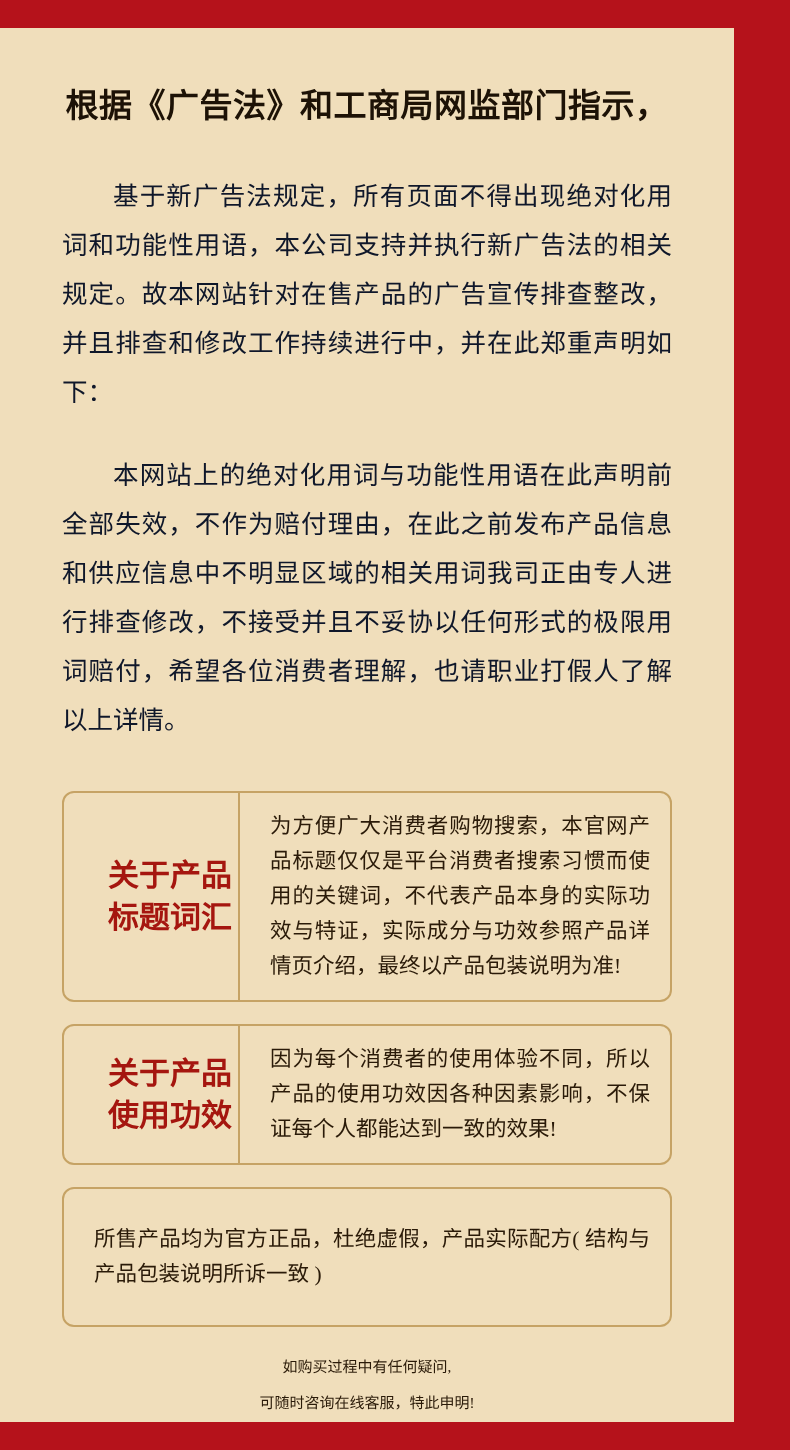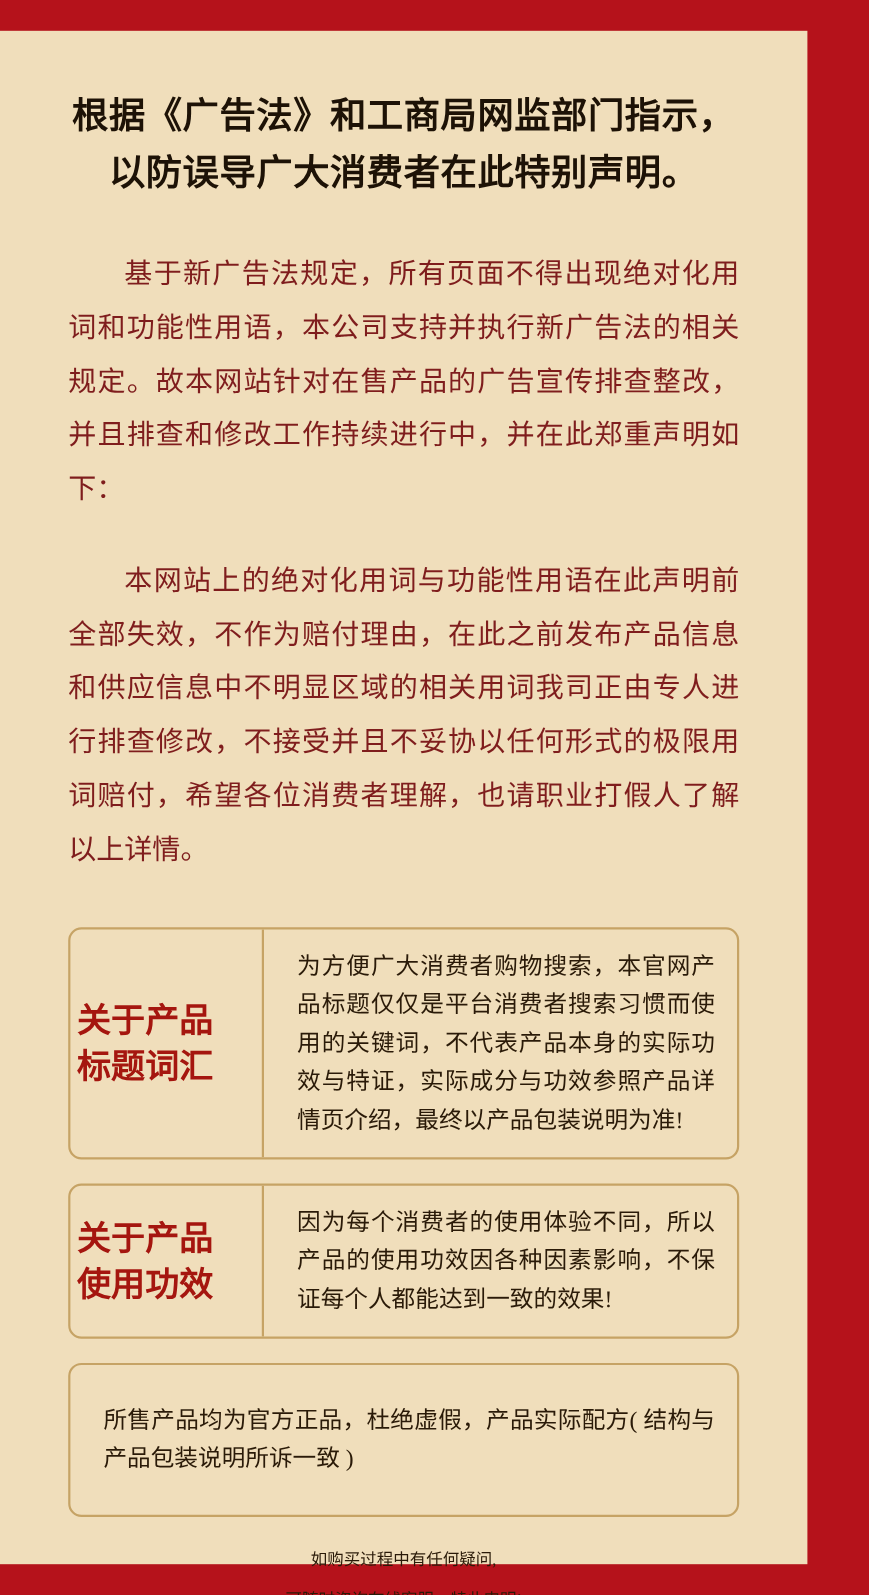--- a/index.html
+++ b/index.html
@@ -36,21 +36,21 @@
     font-weight: bold;
     font-size: 33px;
     line-height: 52px;
     letter-spacing: 0.5px;
     margin: 12px 0 0 0;
   }
   .headline .line2 {
     display: block;
   }
   .para {
-    color: #7f1d1d;
+    color: #0f172a;
     font-size: 25.5px;
     line-height: 49px;
     text-align: justify;
     text-justify: inter-ideograph;
     margin: 0;
     text-indent: 2em;
   }
   .para-1 { margin-top: 40px; }
   .para-2 { margin-top: 34px; }
 
@@ -63,21 +63,21 @@
     display: flex;
     align-items: stretch;
     margin-bottom: 22px;
     box-sizing: border-box;
     min-height: 152px;
   }
   .card-title {
     flex: 0 0 176px;
     display: flex;
     flex-direction: column;
-    align-items: flex-start;
+    align-items: flex-end;
     justify-content: center;
     border-right: 2px solid #c6a365;
     color: #a5160f;
     font-weight: bold;
     font-size: 31px;
     line-height: 42px;
     padding: 10px 6px;
     box-sizing: border-box;
     text-align: center;
   }
@@ -106,21 +106,20 @@
   .footer .fline { display: block; }
 </style>
 </head>
 <body>
 
 <div class="page">
   <div class="inner-panel">
 
     <div class="headline">
       <span>根据《广告法》和工商局网监部门指示，</span>
-      <span class="line2">以防误导广大消费者在此特别声明。</span>
     </div>
 
     <p class="para para-1">基于新广告法规定，所有页面不得出现绝对化用词和功能性用语，本公司支持并执行新广告法的相关规定。故本网站针对在售产品的广告宣传排查整改，并且排查和修改工作持续进行中，并在此郑重声明如下：</p>
     <p class="para para-2">本网站上的绝对化用词与功能性用语在此声明前全部失效，不作为赔付理由，在此之前发布产品信息和供应信息中不明显区域的相关用词我司正由专人进行排查修改，不接受并且不妥协以任何形式的极限用词赔付，希望各位消费者理解，也请职业打假人了解以上详情。</p>
 
     <div class="cards">
 
       <div class="card card-1">
         <div class="card-title">
           <span>关于产品</span>

